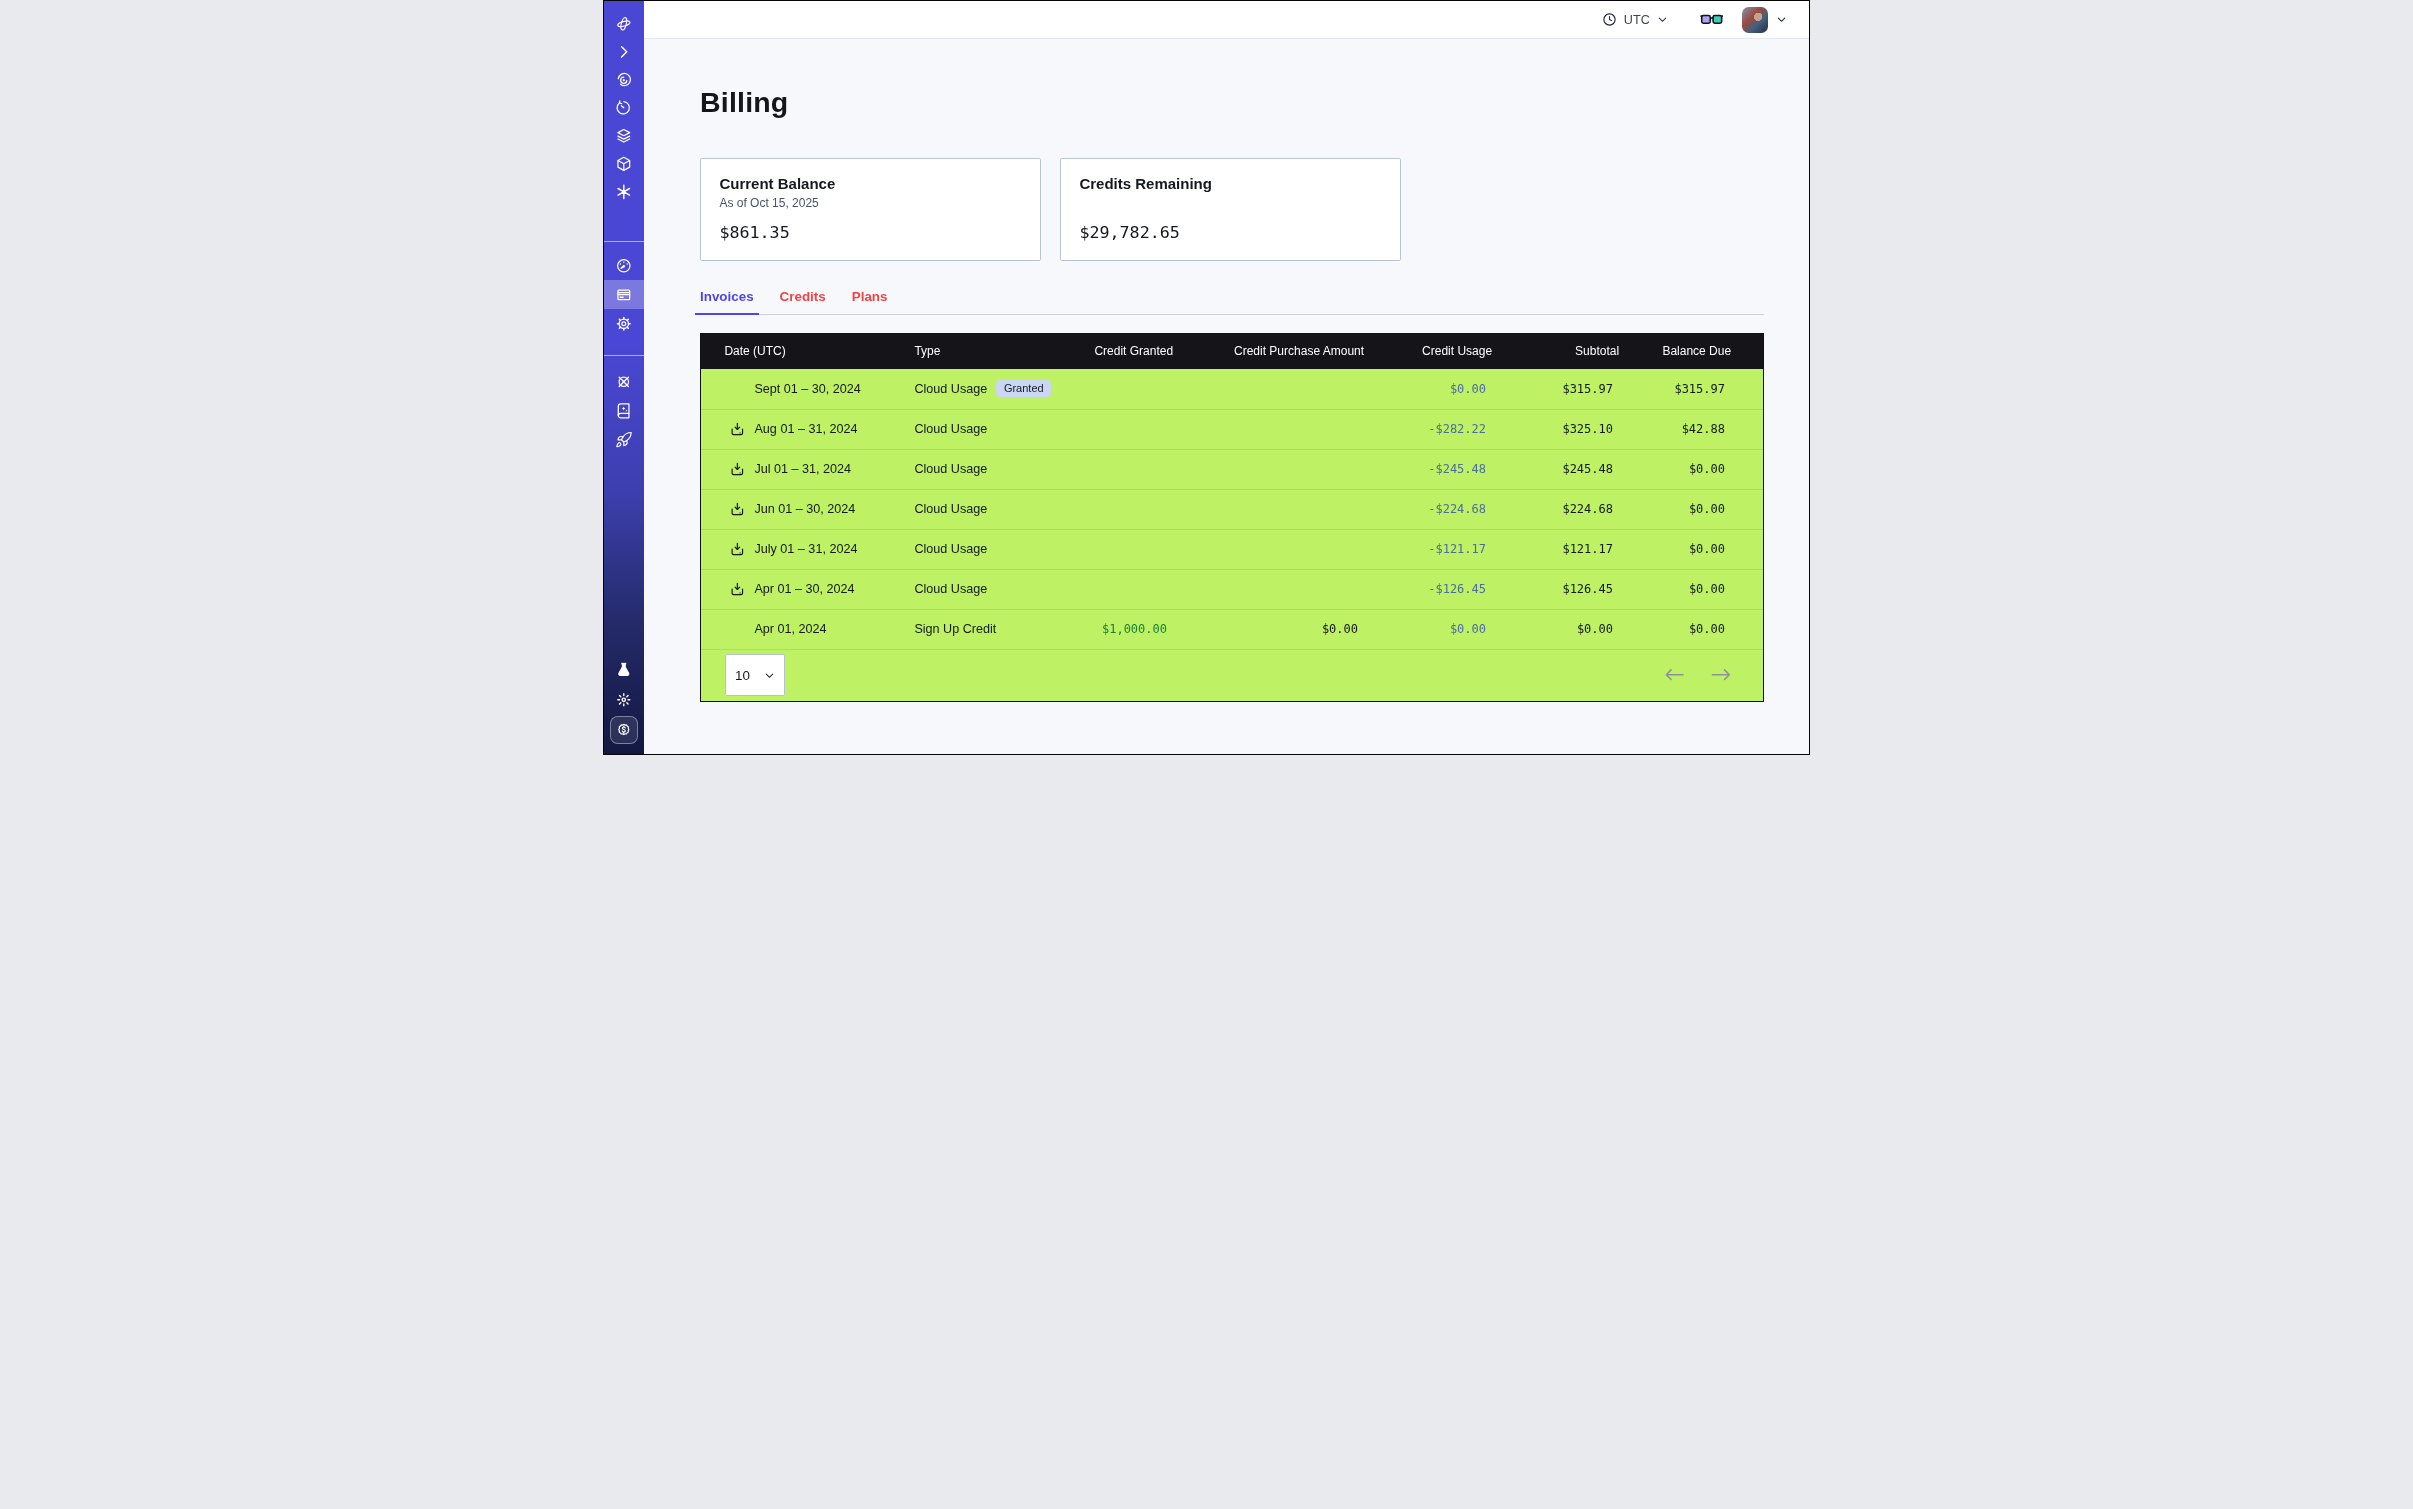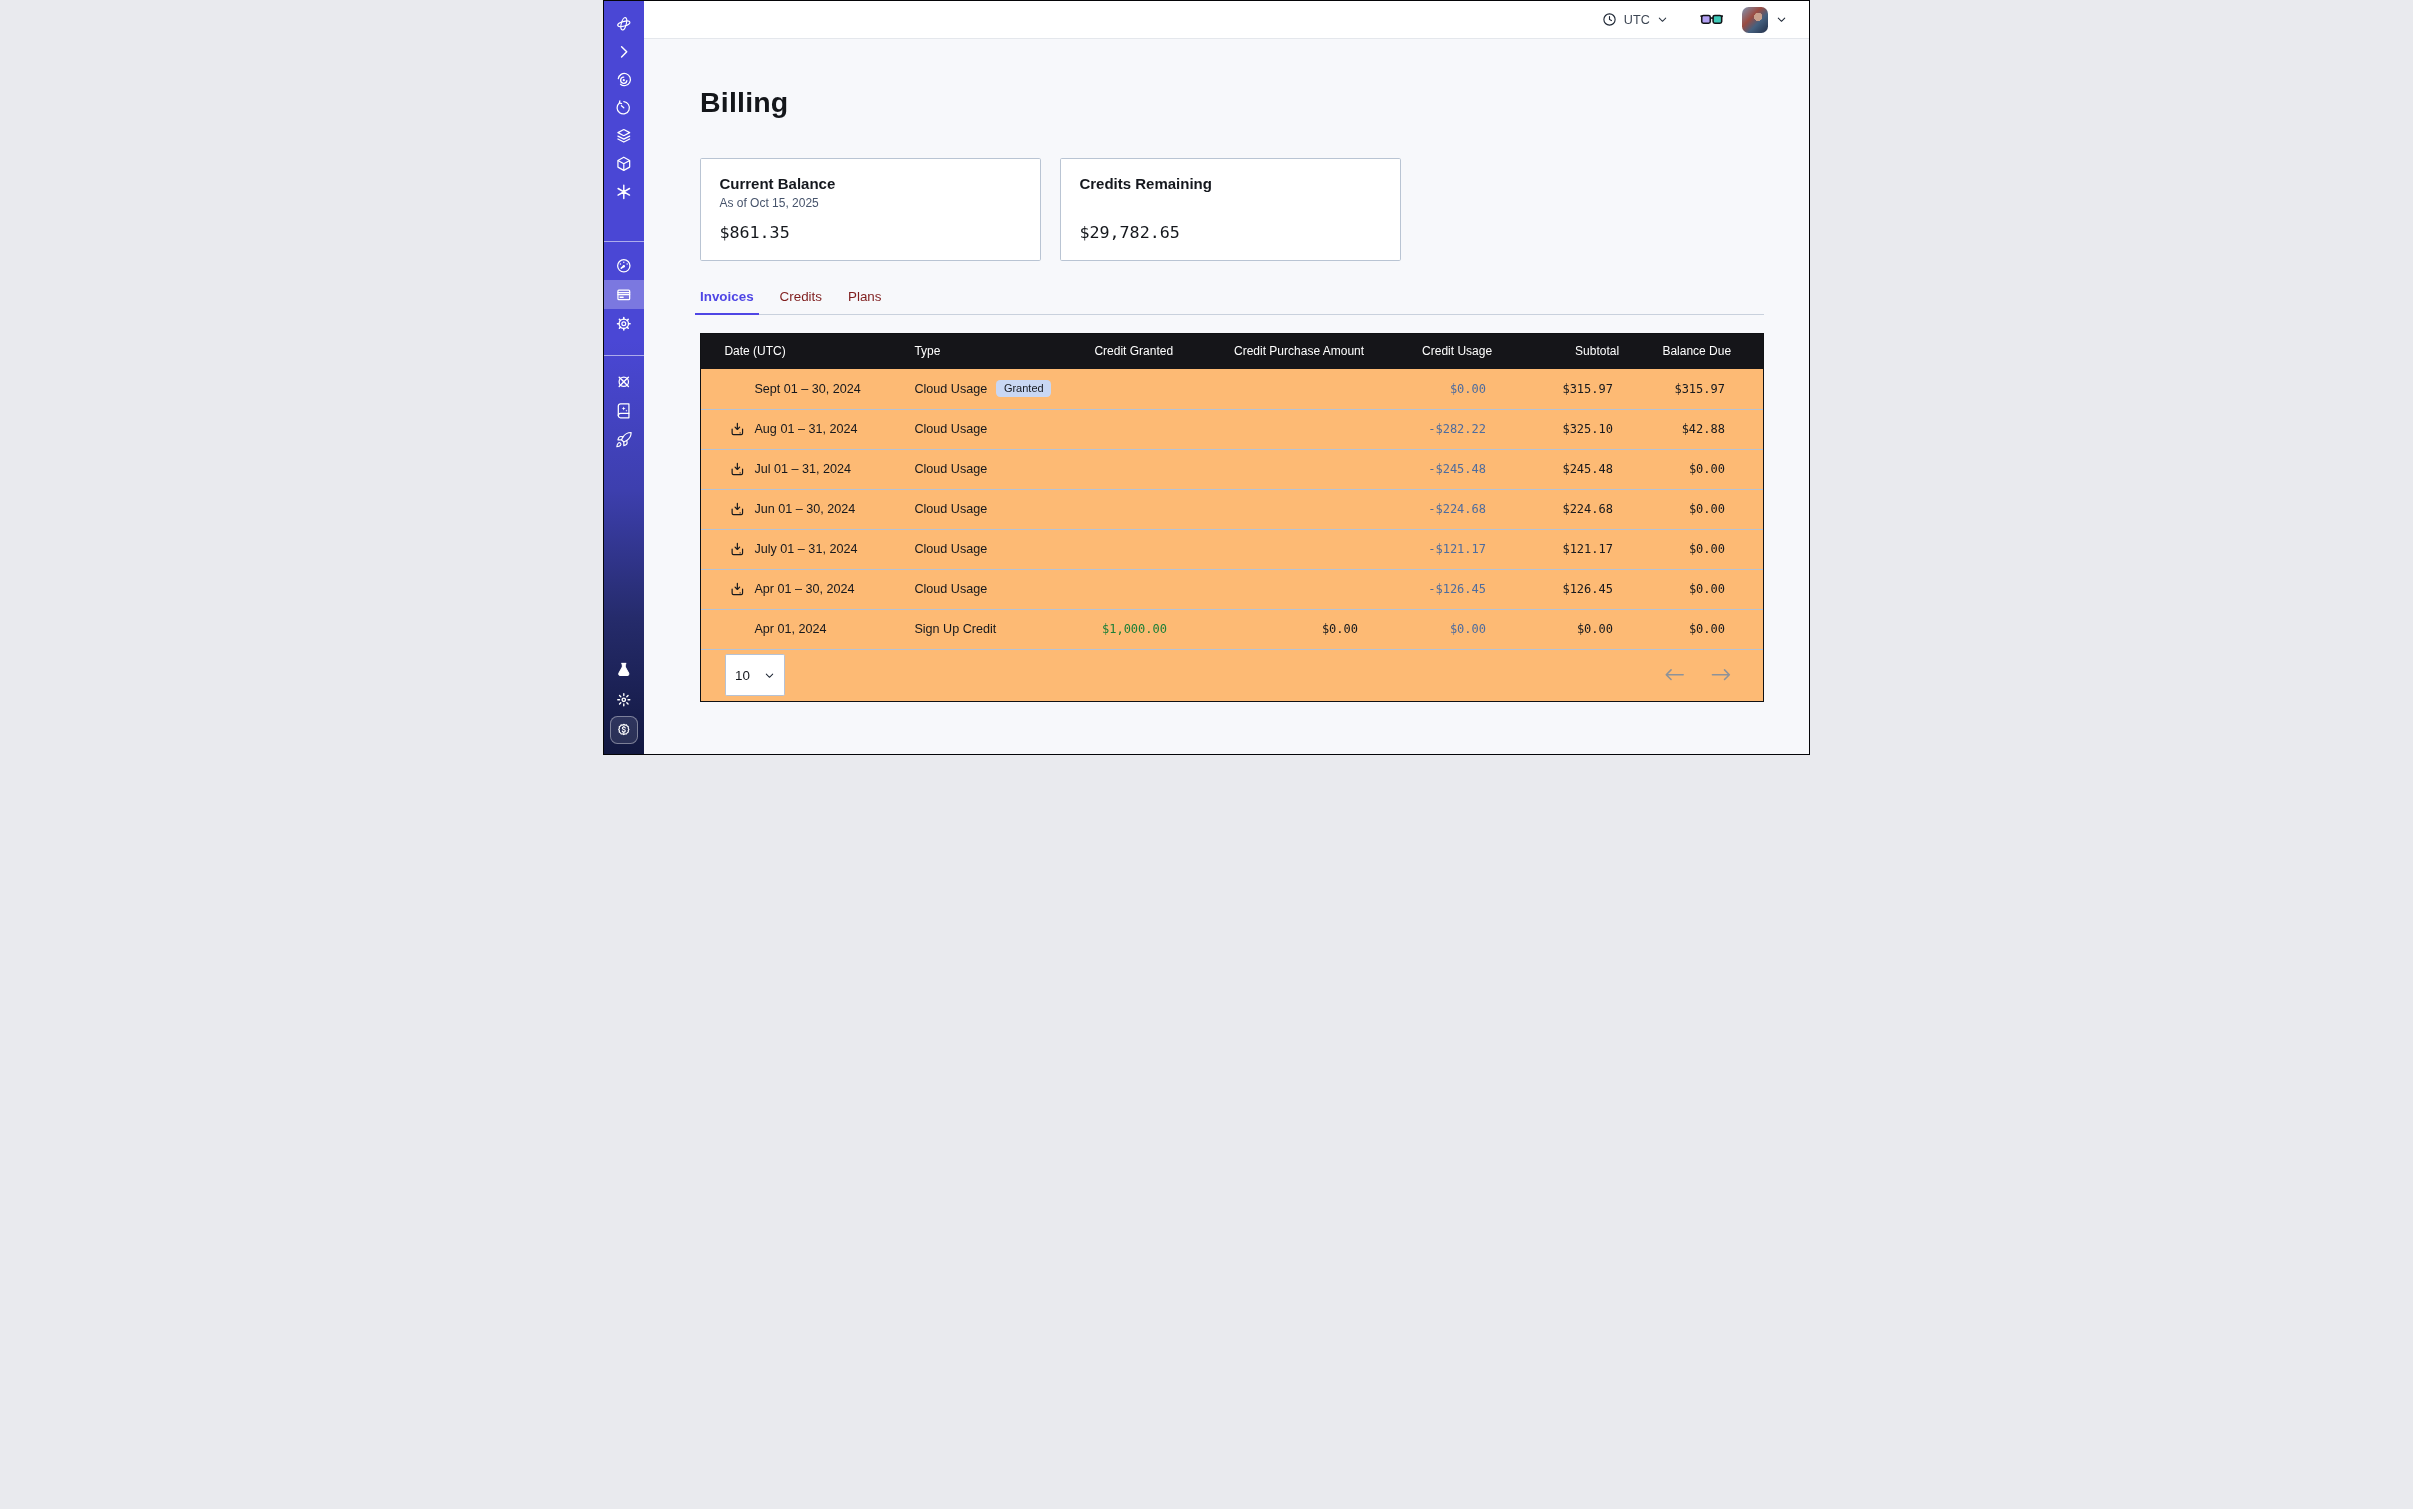--- a/index.html
+++ b/index.html
@@ -72,28 +72,28 @@
   .card-sub{ font-size:12px; color:#46536b; margin-top:4.2px; min-height:15px; }
   .card-amount{ font-family:"DejaVu Sans Mono", monospace; font-size:16.7px; color:#15181d; margin-top:11px; }
   .paynow-btn{
     position:absolute; top:16px; right:18.4px; background:#4b44e0; color:#fff; border:none;
     font-family:"Liberation Sans", sans-serif; font-size:12px; padding:7.5px 13.4px; border-radius:2.5px; cursor:pointer;
   }
 
   
   .tabs{ display:flex; gap:16px; margin-top:28.5px; margin-left:-5px; position:relative; }
   .tabs::after{ content:''; position:absolute; left:5px; right:0; bottom:0; height:0.8px; background:#c9d1dd; }
-  .tab{ position:relative; font-size:13.4px; padding:0 5px 11px 5px; color:#7f1d1d; font-weight:400; cursor:pointer; }
+  .tab{ position:relative; font-size:13.4px; padding:0 5px 11px 5px; color:#ef4444; font-weight:700; cursor:pointer; }
   .tab.active{ color:#4f46e5; font-weight:600; }
   .tab.active::after{
     content:''; position:absolute; left:0; right:0; bottom:0; height:2.5px; background:#4f46e5; z-index:2;
   }
 
   
-  .tableWrap{ margin-top:17.6px; border:1.7px solid #101114; background:#fdba74; }
+  .tableWrap{ margin-top:17.6px; border:1.7px solid #101114; background:#bef264; }
   .thead, .trow{
     display:grid;
     grid-template-columns:190px 180px 1fr 191px 128px 127px 112px;
     padding:0 38px 0 23.4px; align-items:center;
   }
   .thead{ background:#151519; height:35px; color:#fff; font-size:12px; }
   .th{ white-space:nowrap; }
   .th.num, .cell.num{ text-align:right; }
   .trow{ height:40px; font-size:12.6px; color:#15181d; }
   .trow + .trow{ border-top:0.8px solid #b4c2d6; }

